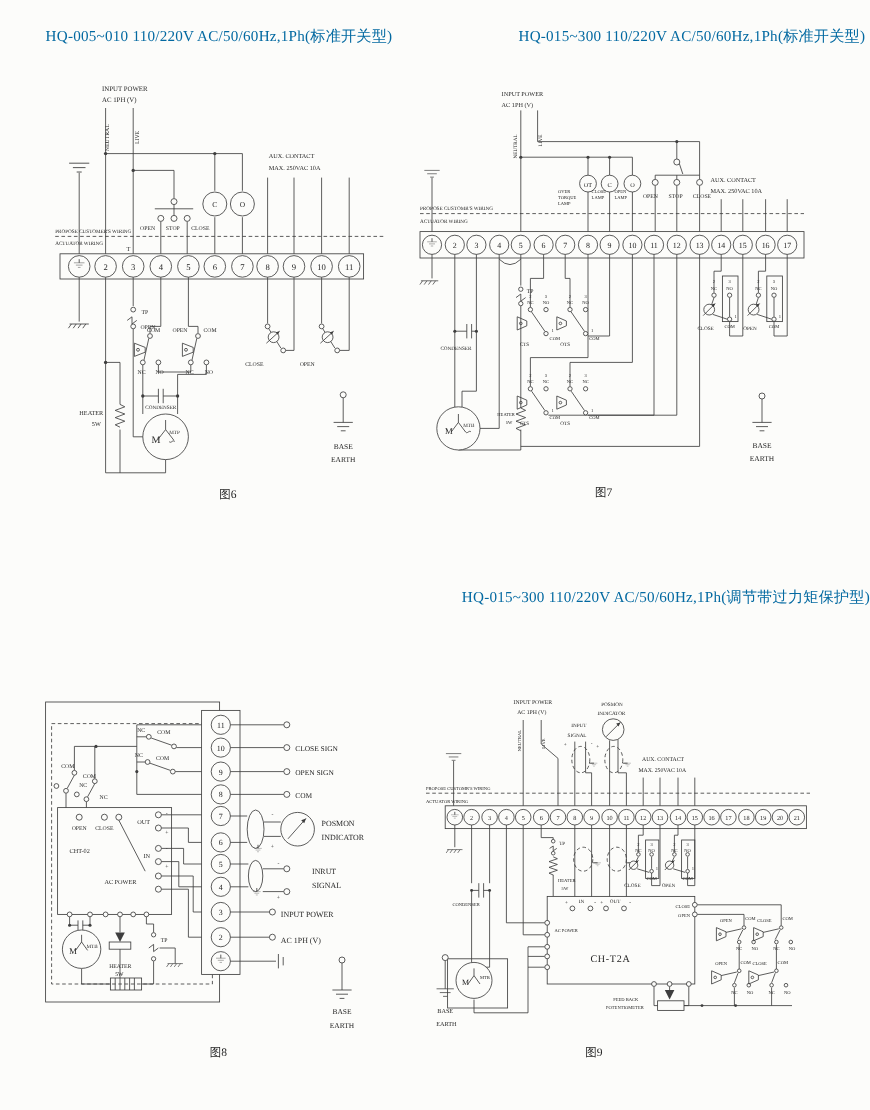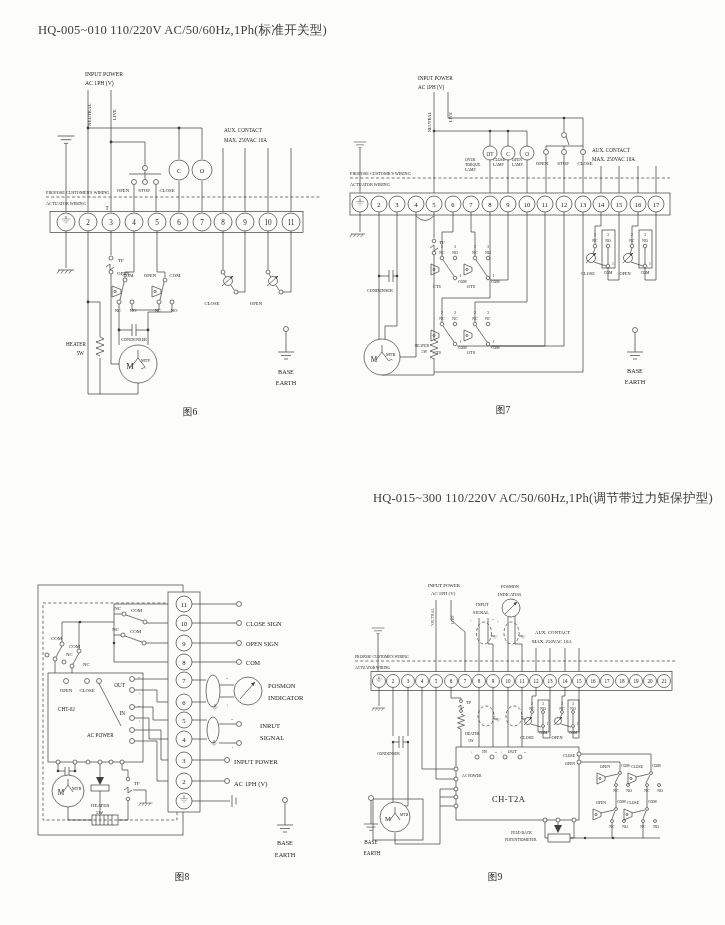--- a/index.html
+++ b/index.html
@@ -1,37 +1,38 @@
 <!DOCTYPE html>
 <html><head>
 <meta charset="utf-8">
 <style>
 html,body{margin:0;padding:0;background:#e9e9e6}
 .page{position:relative;width:725px;height:925px;margin:0 auto;background:#fcfcfa;overflow:hidden;
       font-family:"Liberation Serif",serif;color:#262626}
-.title{position:absolute;font-size:12.6px;white-space:nowrap;letter-spacing:.2px;color:#404040}
+.title{position:absolute;font-size:12.6px;white-space:nowrap;letter-spacing:.2px;color:#0369a1}
 svg.fig{position:absolute;overflow:hidden}
 svg .w,svg path,svg line,svg circle,svg ellipse,svg rect{fill:none;stroke:#3e3e3e;stroke-width:.7}
 svg .tc{fill:#fcfcfa}
 svg .dot{fill:#3e3e3e;stroke:none}
 svg .fl{fill:#3e3e3e;stroke:none}
 svg .dsh{stroke-dasharray:3 2.2}
 svg text{fill:#262626;stroke:none;font-family:"Liberation Serif",serif}
 .f35{font-size:3.8px}.f4{font-size:4.3px}.f45{font-size:4.8px}.f5{font-size:5.2px}
 .f55{font-size:5.7px}.f6{font-size:6.2px}.f65{font-size:6.6px}.f7{font-size:7.2px}
 .f8{font-size:8.4px}.f9{font-size:9.6px}
 .m{text-anchor:middle}.e{text-anchor:end}
 </style>
 </head>
 <body>
 
 <div class="page">
 
   <div class="title" style="left:38px;top:22px">HQ-005~010 110/220V AC/50/60Hz,1Ph(标准开关型)</div>
-  <div class="title" style="right:12px;top:490px">HQ-015~300 110/220V AC/50/60Hz,1Ph(调节带过力矩保护型)</div>
+  <div class="title" style="right:4px;top:22px">HQ-015~300 110/220V AC/50/60Hz,1Ph(标准开关型)</div>
+  <div class="title" style="right:0;top:490px">HQ-015~300 110/220V AC/50/60Hz,1Ph(调节带过力矩保护型)</div>
 
   <svg class="fig" style="left:28px;top:62px" width="320" height="360" viewBox="0 0 320 360">
     <defs>
       <path id="gnd" d="M-8,0H8M-5,3.5H5M-2,7H2"></path>
       <path id="hat" d="M-8,0H8M-6.5,0L-9,3.5M-2.5,0L-5,3.5M1.5,0L-1,3.5M5.5,0L3,3.5"></path>
     </defs>
     <g>
       <text x="57" y="14" class="f55">INPUT POWER</text>
       <text x="57" y="23" class="f55">AC 1PH (V)</text>
       <text transform="translate(63,64) rotate(-90)" class="f45">NEUTRAL</text>

